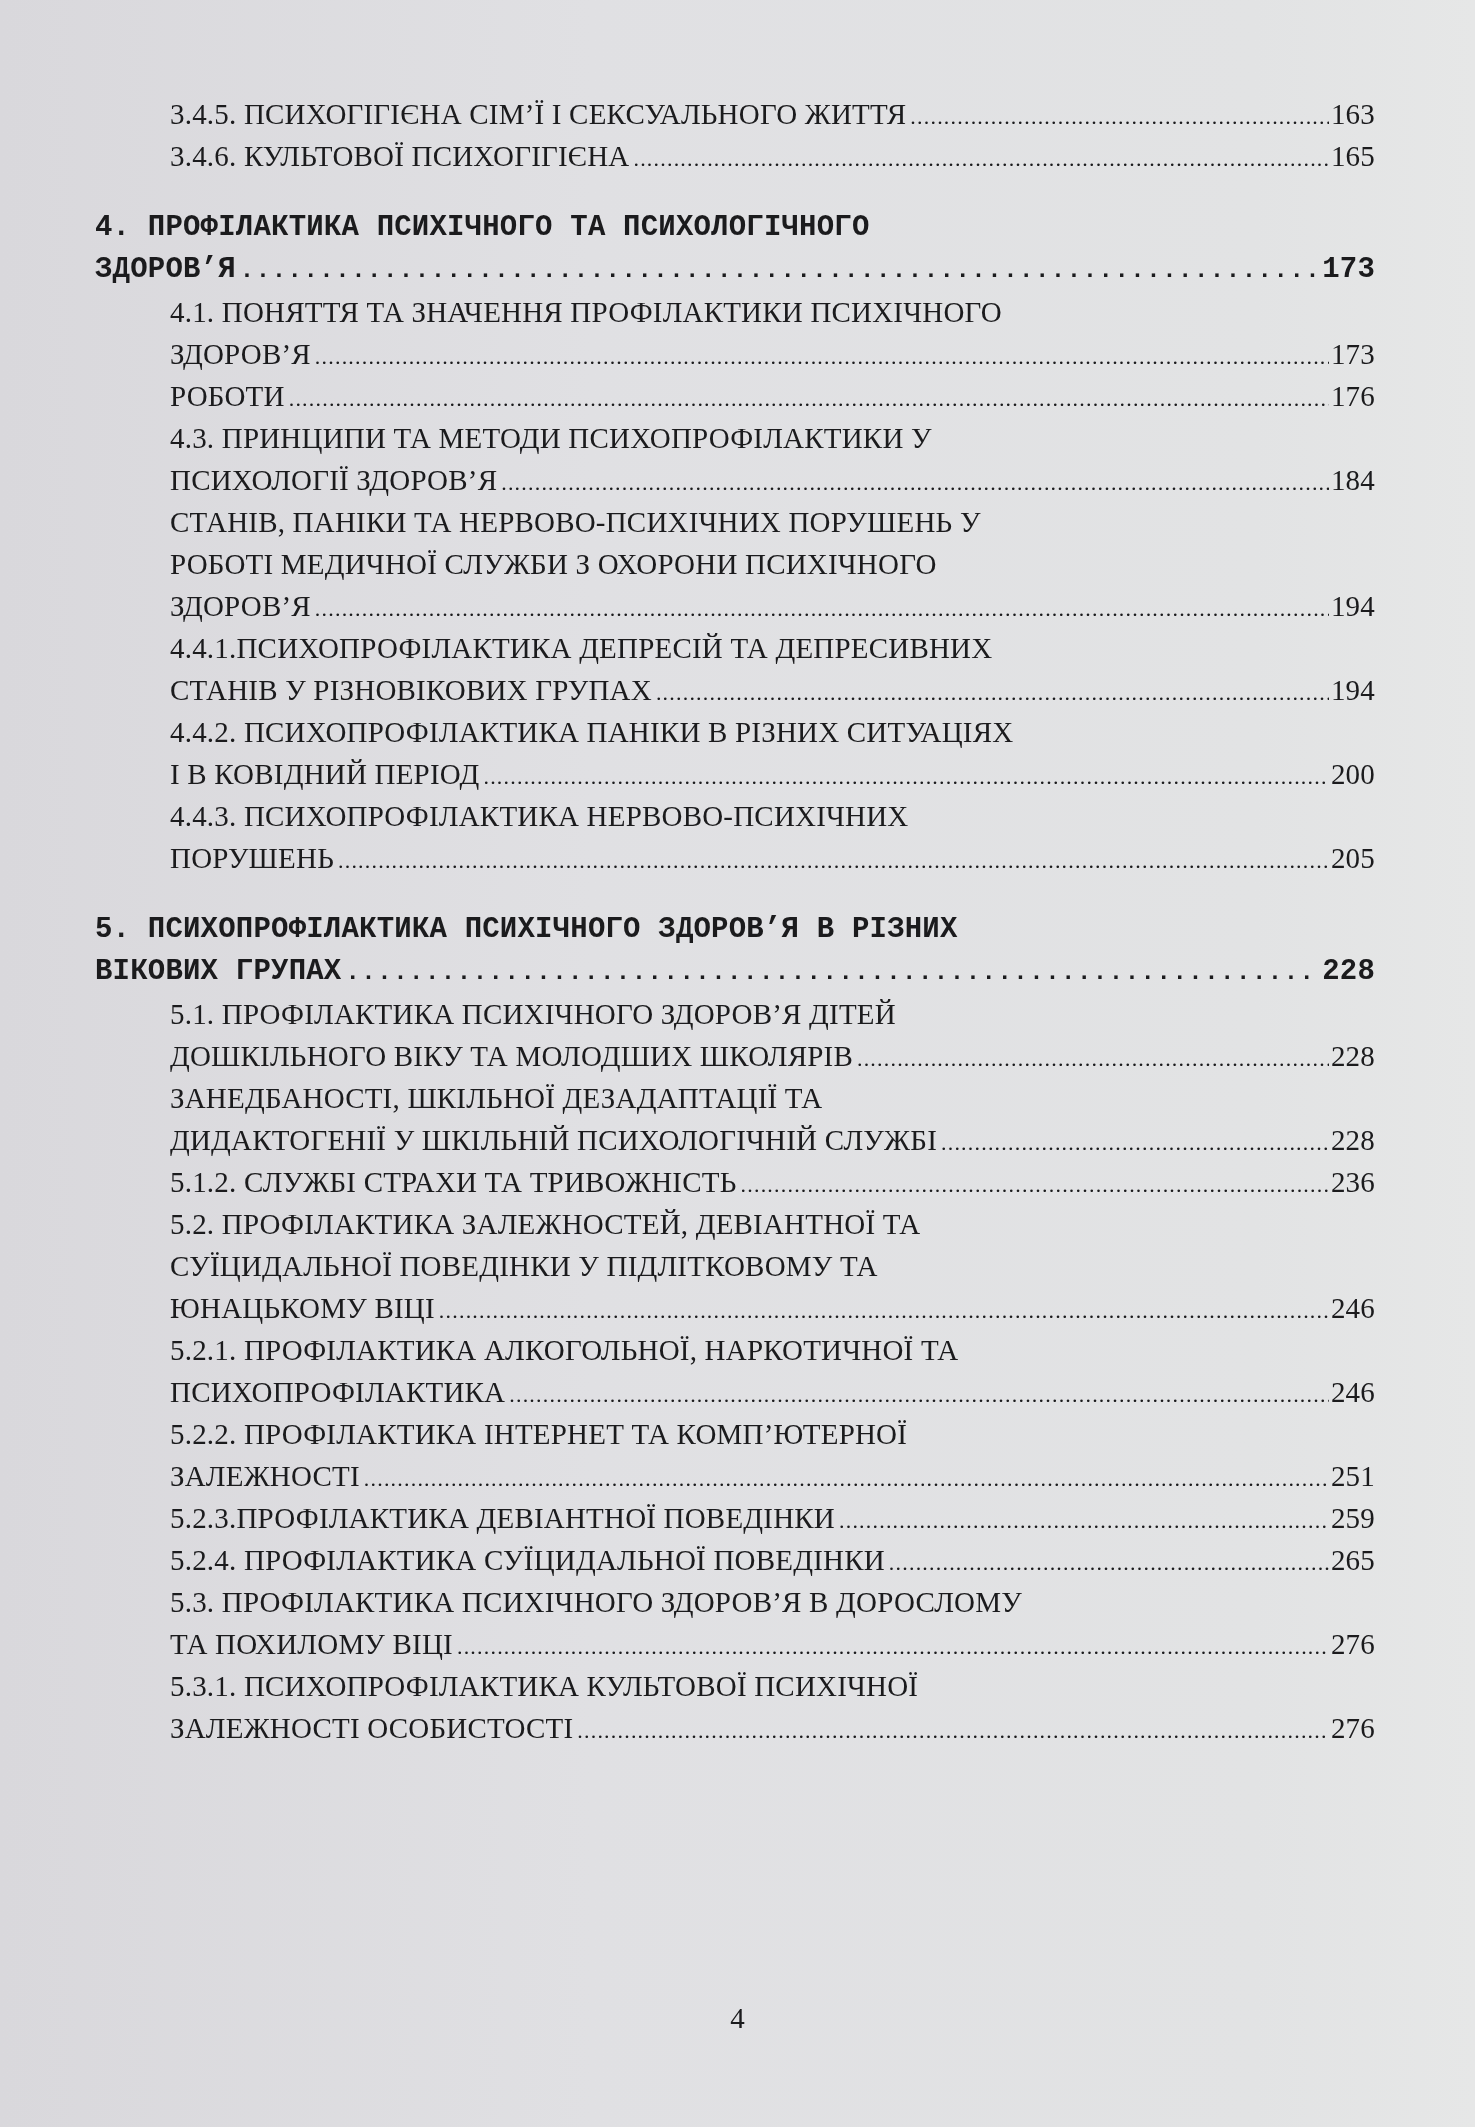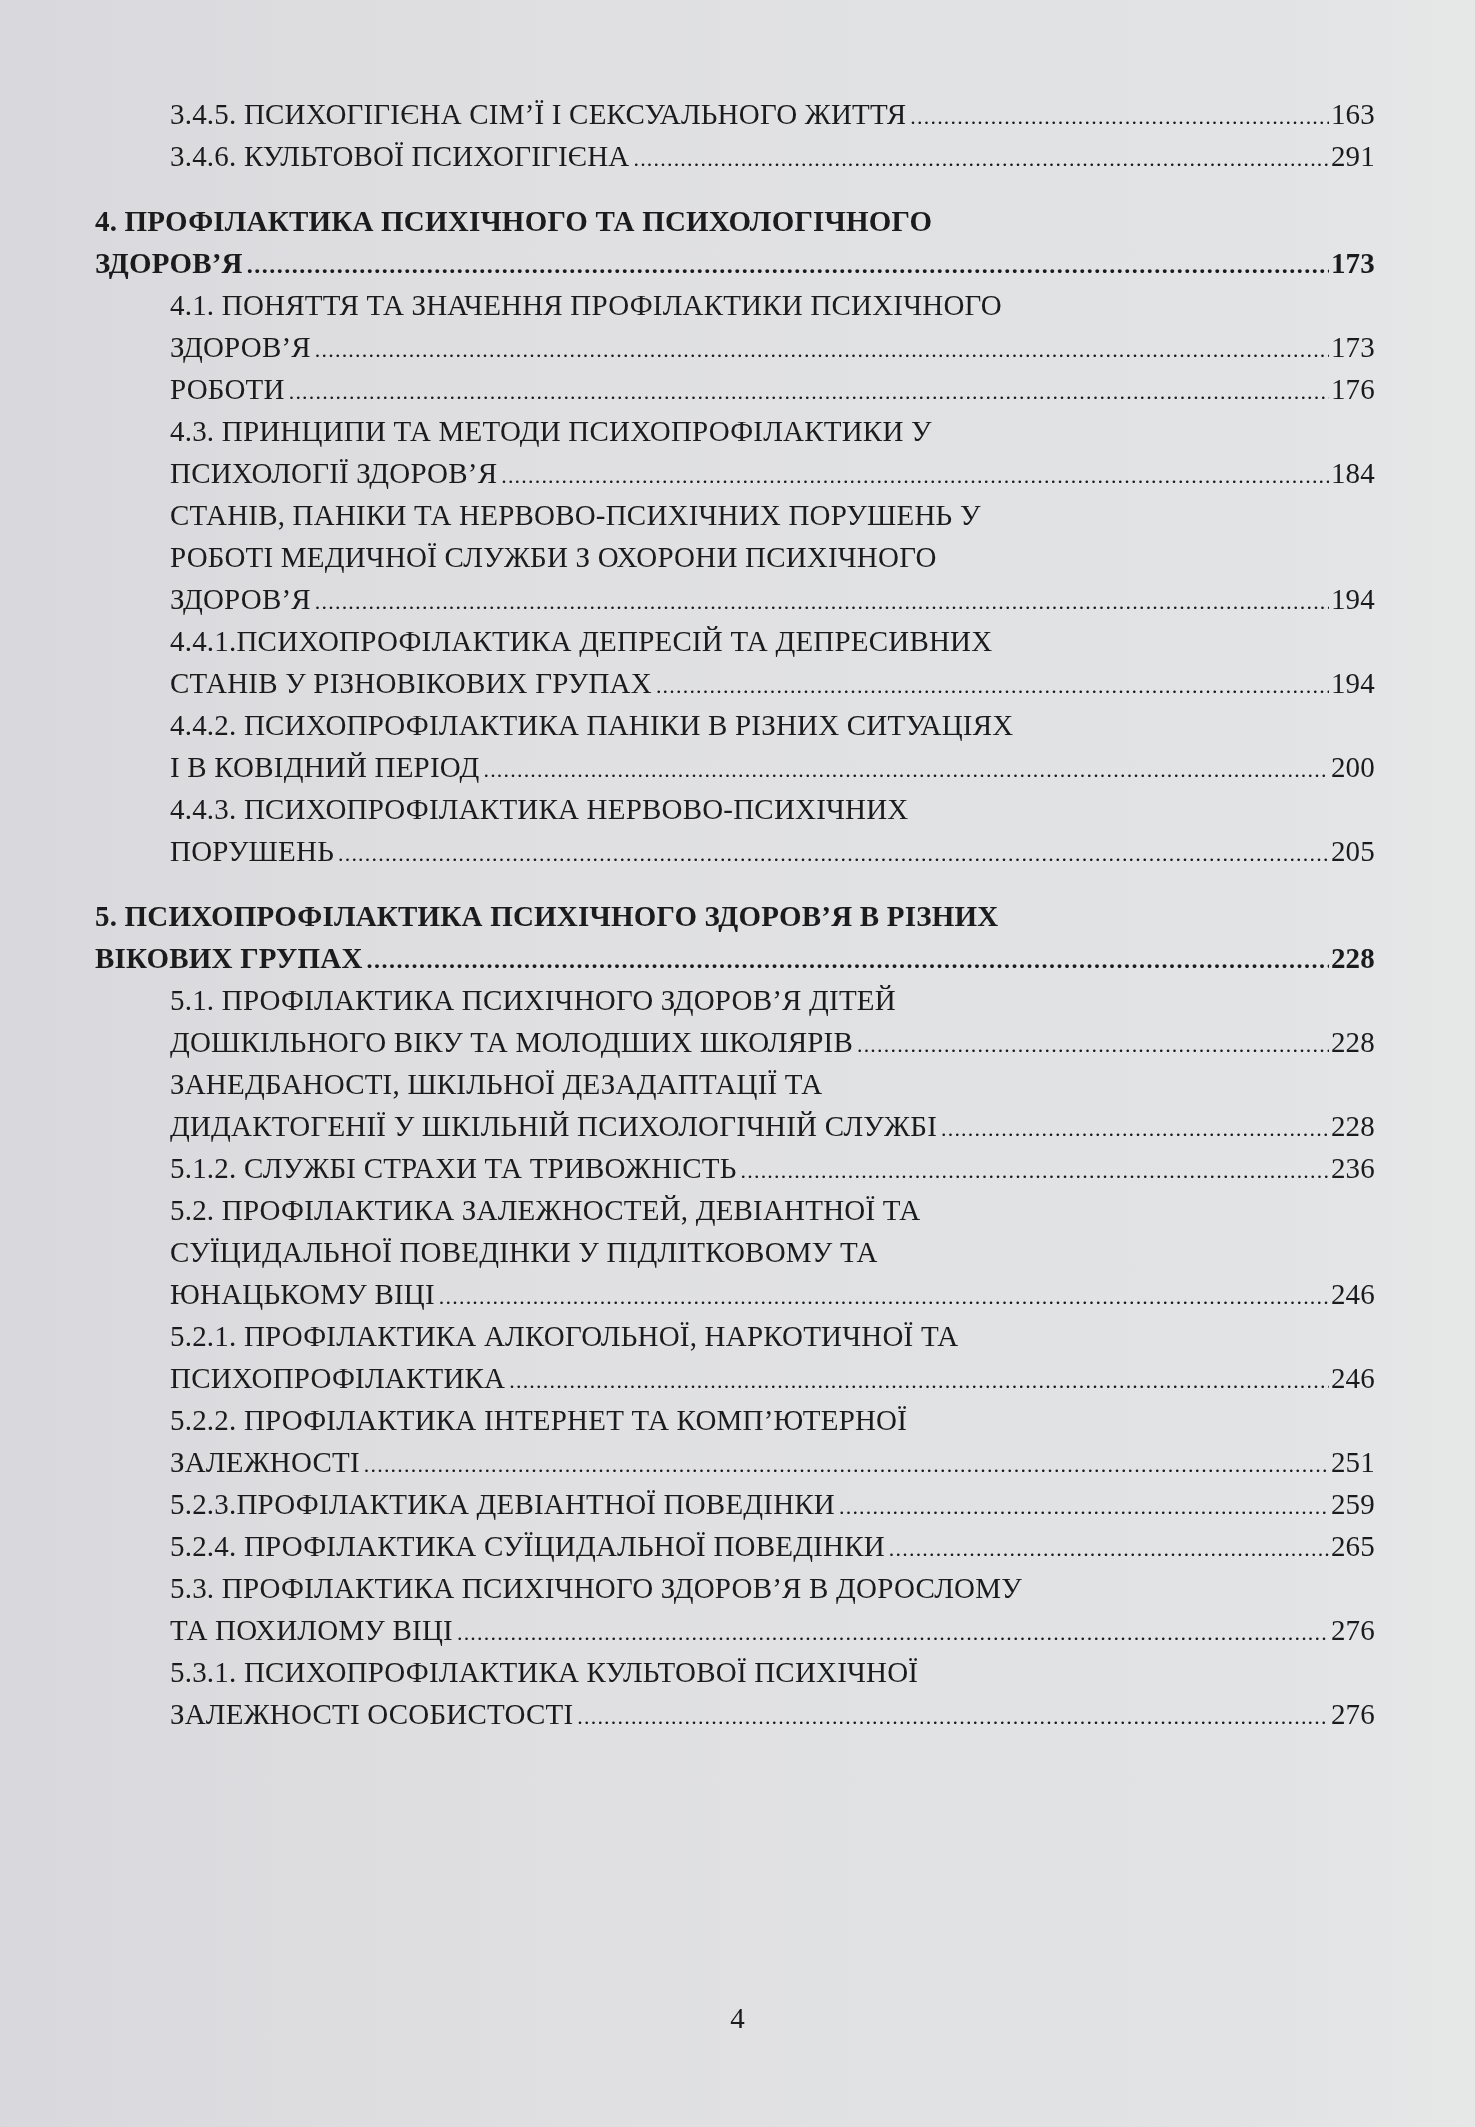--- a/index.html
+++ b/index.html
@@ -19,21 +19,22 @@
   .toc {
     position: absolute;
     left: 0;
     top: 93px;
     width: 1216px;
   }
   .entry {
     position: relative;
   }
   .entry.gap {
-    margin-top: 23px;
+    margin-top: 30px;
+    font-family: Liberation Mono, monospace;
   }
   .line {
     height: 42px;
     line-height: 42px;
     font-size: 29px;
     white-space: nowrap;
     letter-spacing: 0.2px;
   }
   .entry.level1 .line {
     padding-left: 95px;
@@ -84,21 +85,21 @@
       <div class="line last">
         <span class="txt">3.4.5. ПСИХОГІГІЄНА СІМ’Ї І СЕКСУАЛЬНОГО ЖИТТЯ</span>
         <span class="leader">......................................................................................................................................................................................................................</span>
         <span class="page">163</span>
       </div>
     </div>
     <div class="entry level2">
       <div class="line last">
         <span class="txt">3.4.6. КУЛЬТОВОЇ ПСИХОГІГІЄНА</span>
         <span class="leader">......................................................................................................................................................................................................................</span>
-        <span class="page">291</span>
+        <span class="page">165</span>
       </div>
     </div>
     <div class="entry level1 gap">
       <div class="line">4. ПРОФІЛАКТИКА ПСИХІЧНОГО  ТА ПСИХОЛОГІЧНОГО</div>
       <div class="line last">
         <span class="txt">ЗДОРОВ’Я</span>
         <span class="leader">......................................................................................................................................................................................................................</span>
         <span class="page">173</span>
       </div>
     </div>

